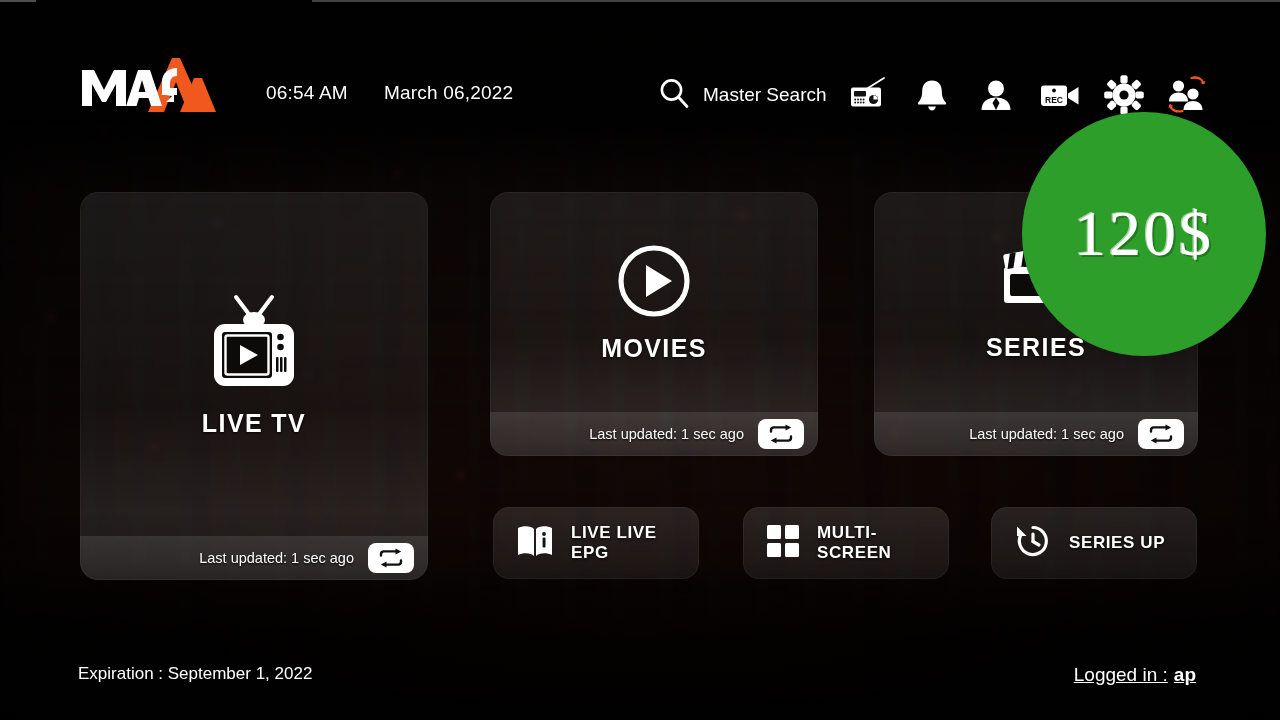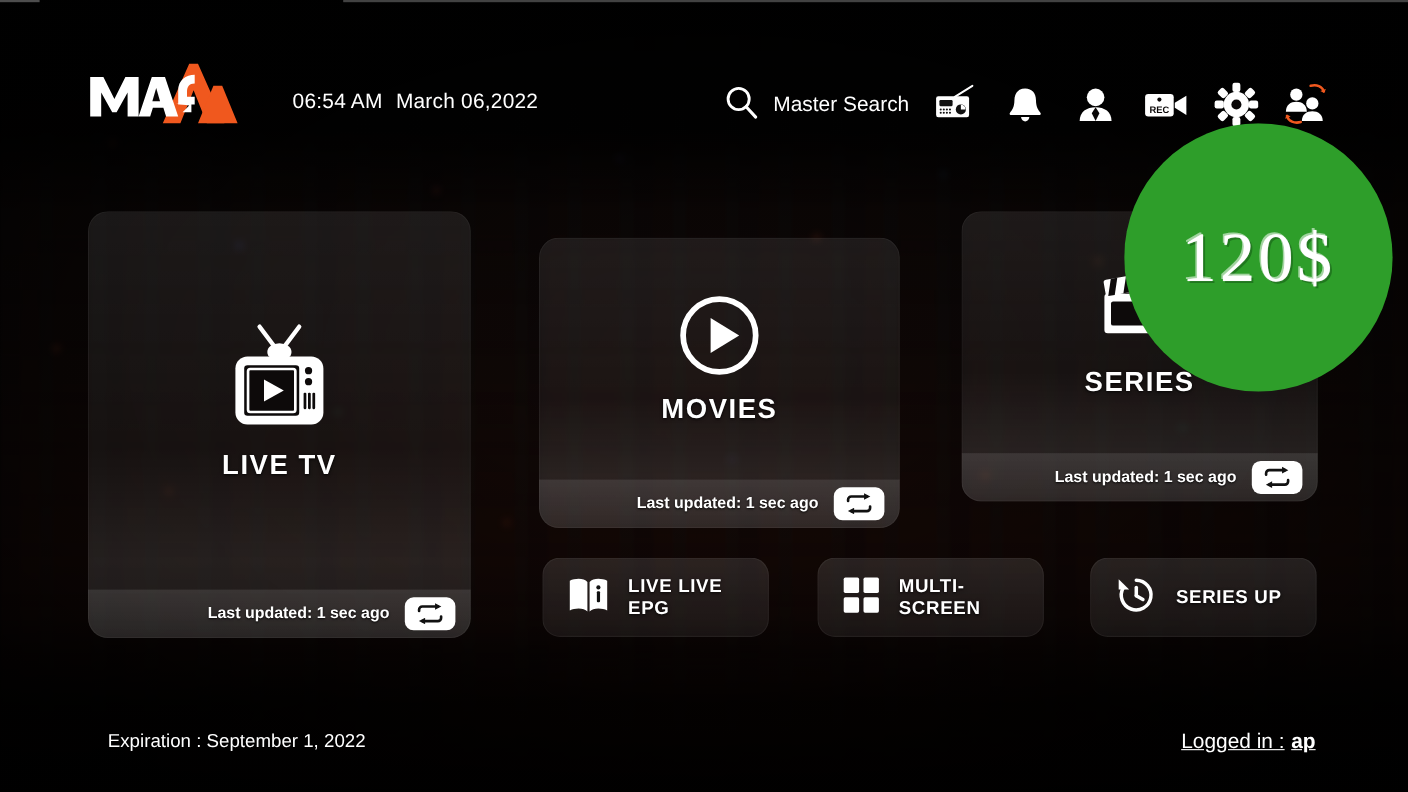--- a/index.html
+++ b/index.html
@@ -80,21 +80,21 @@
   #header {
     position:absolute; left:0; top:0; width:1280px; height:140px;
     z-index:30;
   }
   #logo {
     position:absolute; left:76px; top:54px;
     width:146px; height:62px;
   }
   #clock-date {
     position:absolute; left:266px; top:82px;
-    display:flex; align-items:baseline; gap:12px;
+    display:flex; align-items:baseline; gap:36px;
     font-size:19px; letter-spacing:0.2px; color:#fff;
   }
   #search-group {
     position:absolute; left:657px; top:76px;
     display:flex; align-items:center; gap:12px;
     cursor:pointer;
   }
   #search-label { font-size:19px; color:#fff; }
   #header-icons {
     position:absolute; left:845px; top:72px;
@@ -152,33 +152,32 @@
     position:absolute; left:0; right:0; bottom:0;
     height:44px;
     display:flex; align-items:center; justify-content:flex-end;
     gap:14px;
     padding:0 14px;
     background:linear-gradient(180deg, rgba(255,255,255,0.10), rgba(255,255,255,0.055));
   }
   .tile-updated {
     font-size:14.5px; color:#ffffff;
     text-shadow:0 1px 2px rgba(0,0,0,0.9);
-    font-weight:bold;
   }
   .refresh-btn {
     width:46px; height:30px; border-radius:8px;
     background:#ffffff;
     display:flex; align-items:center; justify-content:center;
     cursor:pointer;
     flex:none;
   }
 
   #tile-livetv { left:80px;  top:192px; width:348px; height:388px; }
   #tile-livetv .tile-body { height:344px;border-radius:27px; }
-  #tile-movies { left:490px; top:192px; width:328px; height:264px;margin-top:24px; }
+  #tile-movies { left:490px; top:192px; width:328px; height:264px; }
   #tile-movies .tile-body { height:220px; }
   #tile-series { left:874px; top:192px; width:324px; height:264px; }
   #tile-series .tile-body { height:220px; }
 
   
   .action-btn {
     position:absolute;
     height:72px; border-radius:16px;
     display:flex; align-items:center;
     gap:16px; padding-left:22px;
@@ -195,21 +194,21 @@
   #btn-epg     { left:493px; top:507px; width:206px; }
   #btn-multi   { left:743px; top:507px; width:206px; }
   #btn-catchup { left:991px; top:507px; width:206px; }
 
   
   #footer {
     position:absolute; left:0; bottom:0; width:1280px; height:76px;
     z-index:30;
   }
   #expiration {
-    position:absolute; left:98px; top:20px;
+    position:absolute; left:78px; top:20px;
     font-size:17px; color:#fff;
   }
   #logged-in {
     position:absolute; right:84px; top:20px;
     font-size:19px; color:#fff;
     display:flex; gap:6px; align-items:baseline;text-decoration:underline;
   }
   #logged-in-user { font-weight:bold; }
 </style>
 </head>

